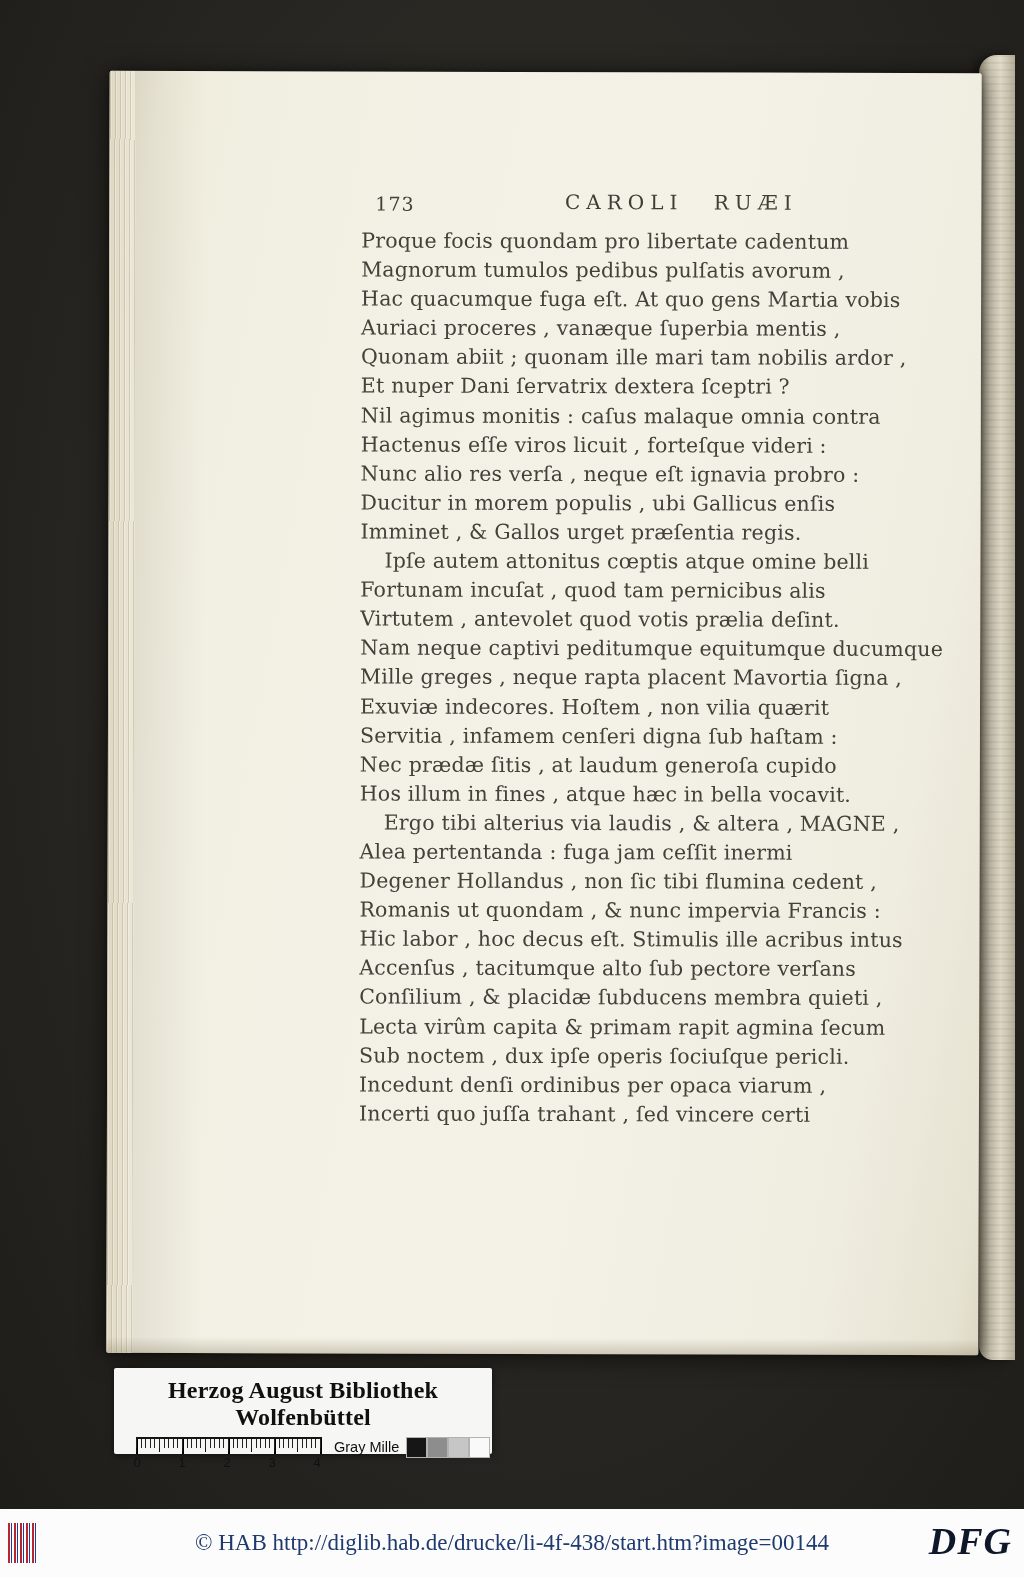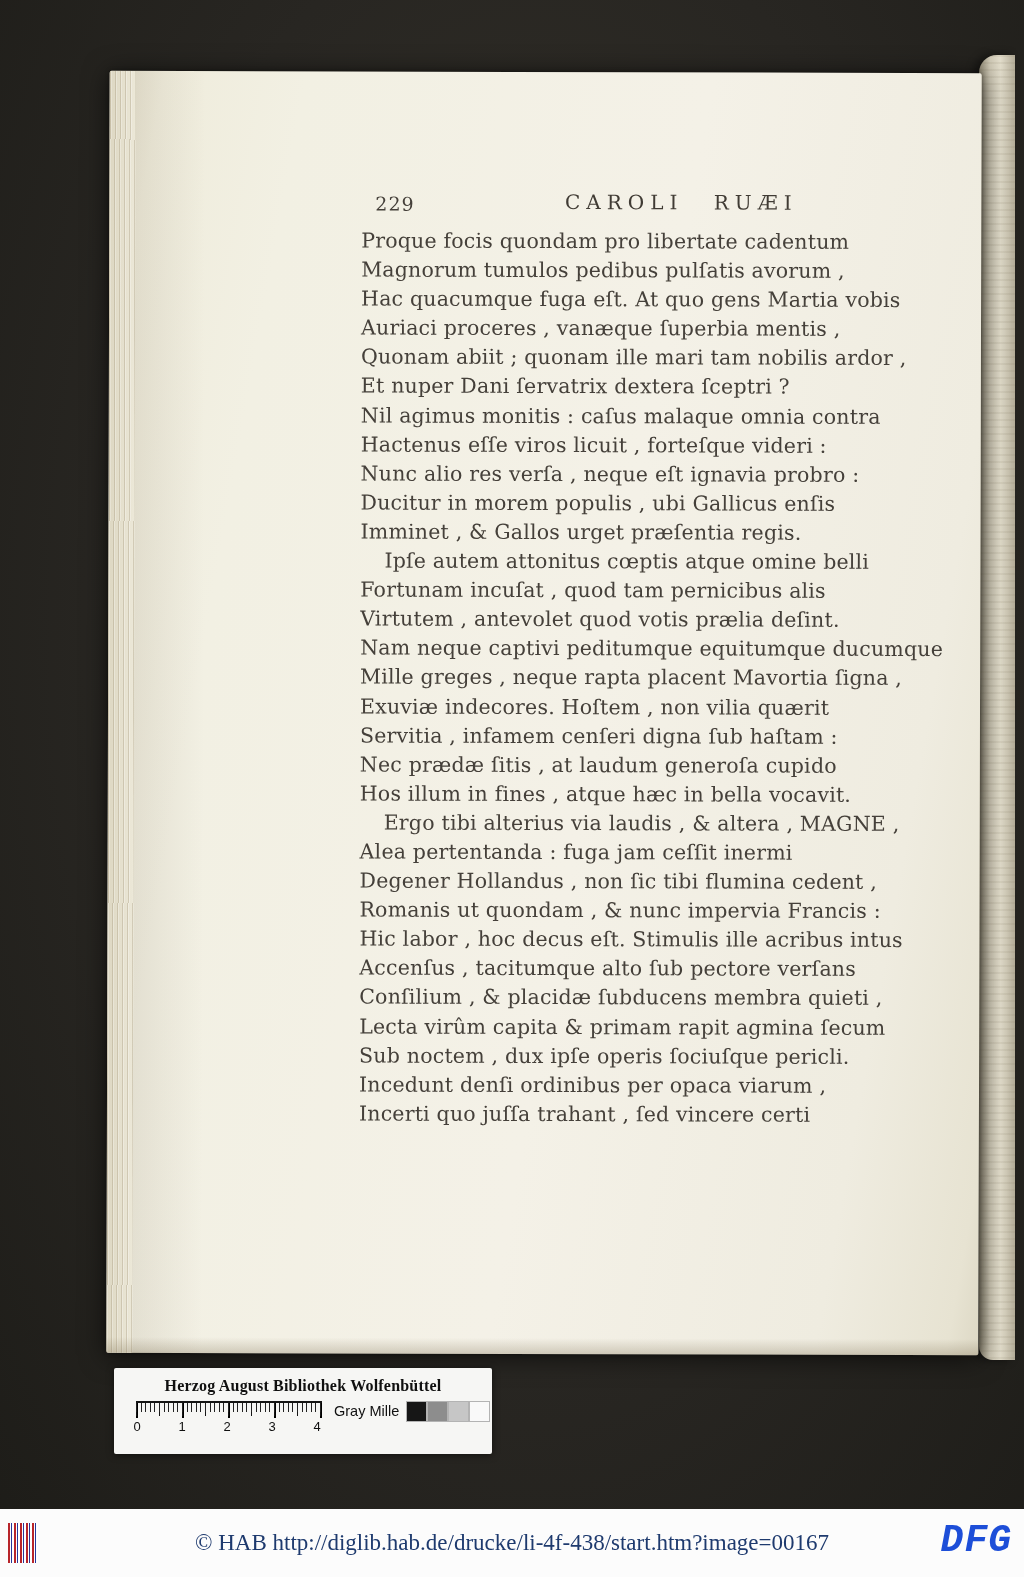--- a/index.html
+++ b/index.html
@@ -69,21 +69,21 @@
 
   
   .calibration {
     position: absolute; left: 114px; top: 1368px; width: 378px; height: 86px;
     background: #f6f6f4; border-radius: 2px;
     box-shadow: 0 1px 7px rgba(0,0,0,.55);
     padding: 9px 14px 6px;
   }
   .cal-title {
     font-family: "Liberation Serif", serif; font-weight: bold;
-    font-size: 16px; color: #101010; text-align: center; letter-spacing: .2px;
+    font-size: 24px; color: #101010; text-align: center; letter-spacing: .2px;
   }
   .cal-row { display: flex; align-items: flex-start; margin-top: 6px; padding-left: 8px; }
   .ruler-wrap { width: 192px; }
   .ruler-ticks {
     height: 17px; border-top: 2px solid #151515;
     background-image:
       repeating-linear-gradient(to right, #222 0 1px, transparent 1px 4.6px),
       repeating-linear-gradient(to right, #151515 0 1.4px, transparent 1.4px 23px),
       repeating-linear-gradient(to right, #000 0 1.6px, transparent 1.6px 46px);
     background-size: 100% 9px, 100% 13px, 100% 17px;
@@ -132,21 +132,21 @@
 
   <div class="opposite-page"></div>
 
   <div class="book-page">
     <div class="edge-left"></div>
     <div class="gutter-shadow"></div>
     <div class="edge-bottom"></div>
 
     <div class="text-block">
       <div class="page-header">
-        <span class="page-number">229</span>
+        <span class="page-number">173</span>
         <span class="running-title">CAROLI RUÆI</span>
       </div>
       <div class="poem">
 
       <div class="poem-line"><span>Proque focis quondam pro libertate cadentum</span></div>
           <div class="poem-line"><span>Magnorum tumulos pedibus pulſatis avorum ,</span></div>
           <div class="poem-line"><span>Hac quacumque fuga eſt. At quo gens Martia vobis</span></div>
           <div class="poem-line"><span>Auriaci proceres , vanæque ſuperbia mentis ,</span></div>
           <div class="poem-line"><span>Quonam abiit ; quonam ille mari tam nobilis ardor ,</span></div>
           <div class="poem-line"><span>Et nuper Dani ſervatrix dextera ſceptri ?</span></div>
@@ -199,17 +199,17 @@
       <span class="swatch" style="background: rgb(22, 22, 22);"></span>
           <span class="swatch" style="background: rgb(141, 141, 141);"></span>
           <span class="swatch" style="background: rgb(198, 198, 198);"></span>
           <span class="swatch" style="background: rgb(249, 249, 249);"></span>
         </div>
     </div>
   </div>
 
   <div class="footer">
     <div class="regmarks"></div>
-    <div class="copyright" style="color: rgb(30, 58, 110);">© HAB http://diglib.hab.de/drucke/li-4f-438/start.htm?image=00167</div>
-    <div class="dfg" style="color: #1d4ed8; font-family: Liberation Mono, monospace;">DFG</div>
+    <div class="copyright" style="color: rgb(30, 58, 110);">© HAB http://diglib.hab.de/drucke/li-4f-438/start.htm?image=00144</div>
+    <div class="dfg" style="color: #0f172a;">DFG</div>
   </div>
 
 </div>
 
 </body></html>

